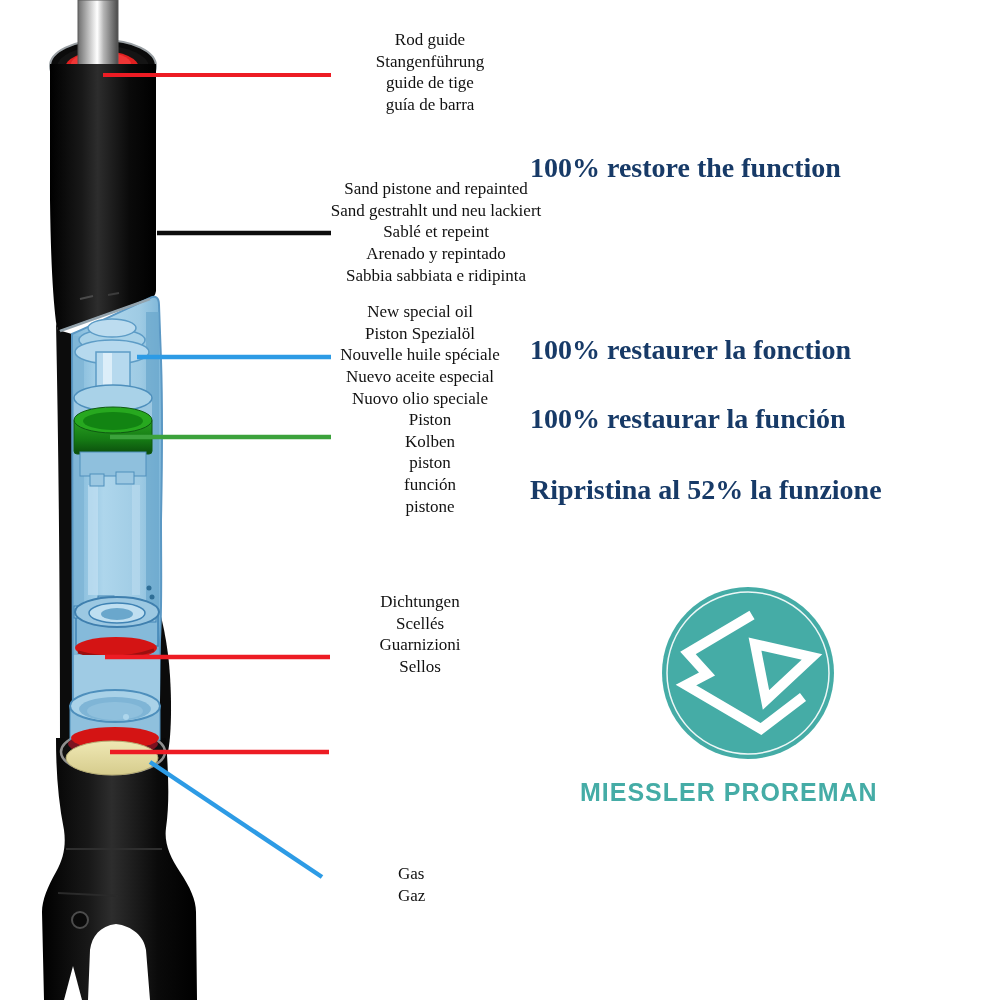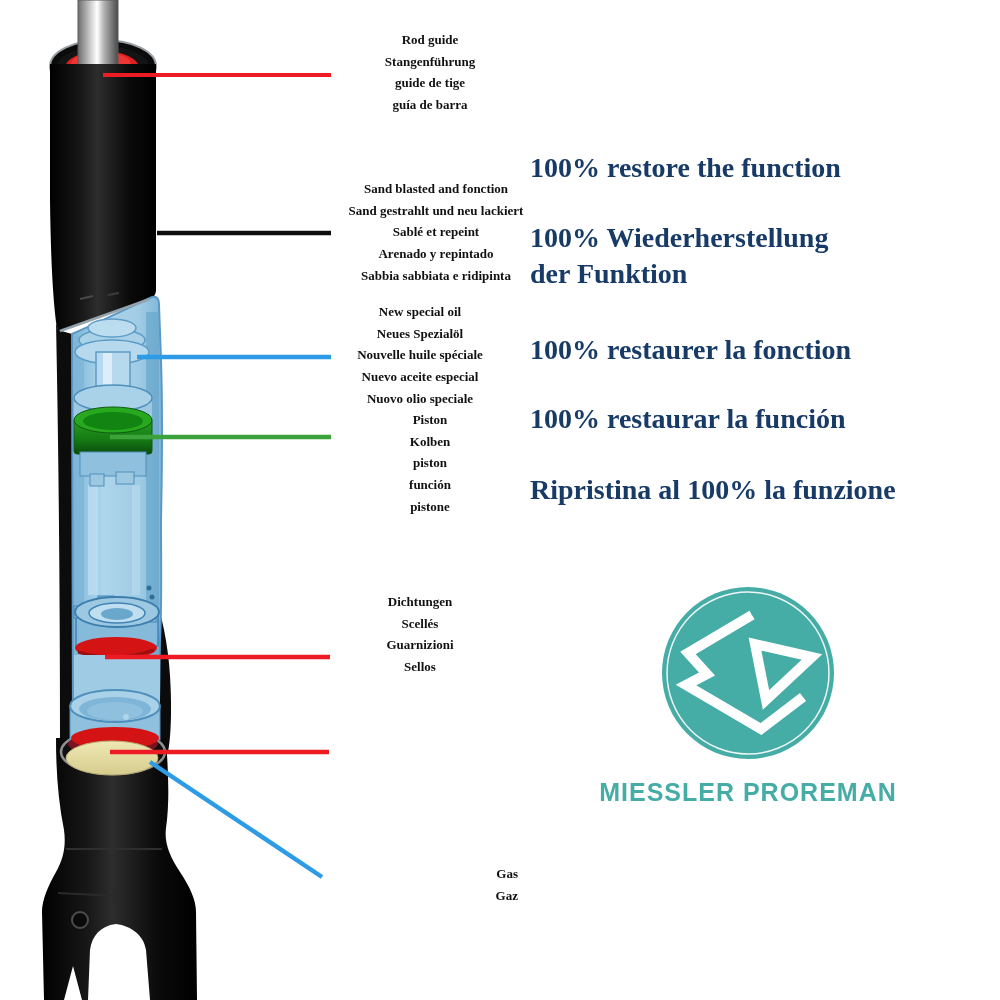--- a/index.html
+++ b/index.html
@@ -1,24 +1,24 @@
 <!DOCTYPE html>
 <html><head>
 <meta charset="utf-8">
 <style>
   html,body{margin:0;padding:0;background:#ffffff;}
   .canvas{position:relative;width:1000px;height:1000px;background:#ffffff;overflow:hidden;
           font-family:"Liberation Serif","DejaVu Serif",serif;}
   .canvas svg{position:absolute;left:0;top:0;}
-  .label{position:absolute;text-align:center;font-weight:bold;font-size:13px;
+  .label{position:absolute;text-align:center;font-weight:normal;font-size:17px;
          line-height:21.7px;color:#111111;}
-  .label.left{text-align:right;}
+  .label.left{text-align:left;}
   .heading{position:absolute;text-align:left;font-weight:bold;font-size:28px;
            line-height:36px;color:#173a67;}
-  .wordmark{position:absolute;left:580px;top:778px;width:336px;text-align:center;
+  .wordmark{position:absolute;left:580px;top:778px;width:336px;
             font-family:"Liberation Sans","DejaVu Sans",sans-serif;
             font-weight:bold;font-size:25px;letter-spacing:1px;color:#45aca6;}
 </style>
 </head>
 <body>
 
 <div class="canvas">
 
   <svg width="1000" height="1000" viewBox="0 0 1000 1000">
     <defs>
@@ -152,30 +152,30 @@
   </svg>
 
   <div class="label" style="left:280px;top:29px;width:300px">
     <div>Rod guide</div>
     <div>Stangenführung</div>
     <div>guide de tige</div>
     <div>guía de barra</div>
   </div>
 
   <div class="label" style="left:286px;top:178px;width:300px">
-    <div>Sand blasted and fonction</div>
+    <div>Sand pistone and repainted</div>
     <div>Sand gestrahlt und neu lackiert</div>
     <div>Sablé et repeint</div>
     <div>Arenado y repintado</div>
     <div>Sabbia sabbiata e ridipinta</div>
   </div>
 
   <div class="label" style="left:270px;top:301px;width:300px">
     <div>New special oil</div>
-    <div>Neues Spezialöl</div>
+    <div>Piston Spezialöl</div>
     <div>Nouvelle huile spéciale</div>
     <div>Nuevo aceite especial</div>
     <div>Nuovo olio speciale</div>
   </div>
 
   <div class="label" style="left:280px;top:409px;width:300px">
     <div>Piston</div>
     <div>Kolben</div>
     <div>piston</div>
     <div>función</div>
@@ -188,27 +188,23 @@
     <div>Guarnizioni</div>
     <div>Sellos</div>
   </div>
 
   <div class="label left" style="left:398px;top:863px;width:120px">
     <div>Gas</div>
     <div>Gaz</div>
   </div>
 
   <div class="heading" style="left:530px;top:150px;width:432px">100% restore the function</div>
-  <div class="heading" style="left:530px;top:220px;width:432px">
-    <div>100% Wiederherstellung</div>
-    <div>der Funktion</div>
-  </div>
   <div class="heading" style="left:530px;top:332px;width:432px">100% restaurer la fonction</div>
   <div class="heading" style="left:530px;top:401px;width:432px">100% restaurar la función</div>
-  <div class="heading" style="left:530px;top:472px;width:440px">Ripristina al 100% la funzione</div>
+  <div class="heading" style="left:530px;top:472px;width:440px">Ripristina al 52% la funzione</div>
 
   <svg width="176" height="176" viewBox="0 0 176 176" style="left:660px;top:585px">
     <circle cx="88" cy="88" r="86" fill="#45aca6"></circle>
     <circle cx="88" cy="88" r="81" fill="none" stroke="#ffffff" stroke-width="1.5" opacity="0.9"></circle>
     <g fill="none" stroke="#ffffff" stroke-width="10" stroke-miterlimit="12">
       <polyline points="92,30 28,68 47,89 26,100 101,144 143,112"></polyline>
       <polygon points="95,59 152,72 106,115"></polygon>
     </g>
   </svg>
   <div class="wordmark">MIESSLER PROREMAN</div>

